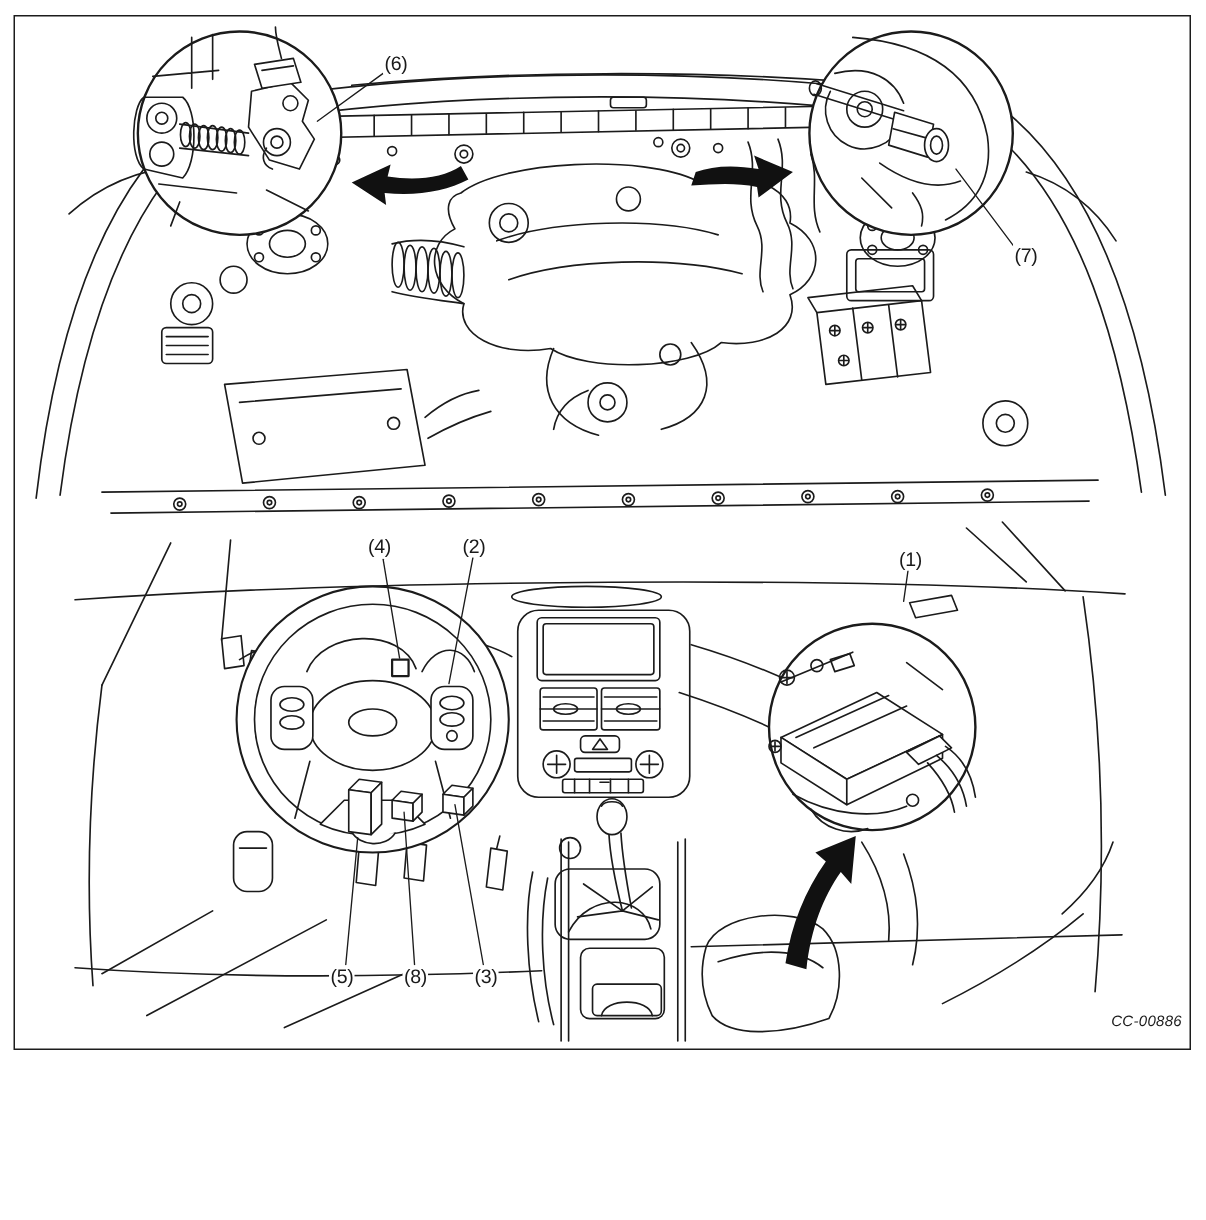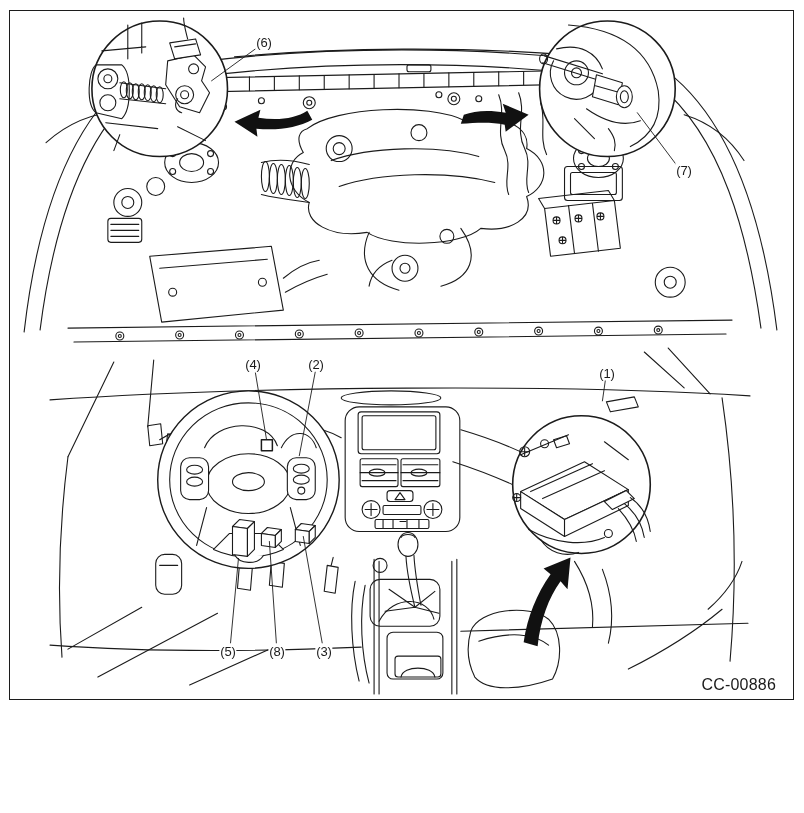--- a/index.html
+++ b/index.html
@@ -1,20 +1,20 @@
 <!DOCTYPE html>
 <html><head>
 <meta charset="utf-8">
 <style>
   html,body{margin:0;padding:0;background:#fff;}
   body{position:relative;width:804px;height:813px;font-family:"Liberation Sans",sans-serif;color:#1a1a1a;overflow:hidden;}
   .figure-frame{position:absolute;left:9px;top:10px;width:785px;height:690px;border:1.5px solid #1c1c1c;box-sizing:border-box;background:#fff;}
   .figure-frame svg{position:absolute;left:0;top:0;width:100%;height:100%;}
   .callout{position:absolute;transform:translate(-50%,-50%);font-size:13px;letter-spacing:-0.2px;white-space:nowrap;background:#fff;padding:0 1px;z-index:3;}
-  .figure-code{position:absolute;right:28px;top:676px;font-size:16px;letter-spacing:0.2px;z-index:3;}
+  .figure-code{position:absolute;right:16px;top:676px;font-size:10px;letter-spacing:0.2px;z-index:3;font-style:italic;}
   .legend{position:absolute;left:0;top:700px;width:804px;height:113px;}
 </style>
 </head>
 <body>
 
 <div class="figure-frame">
 <svg viewBox="0 0 785 690" fill="none" stroke="#1b1b1b" stroke-width="1.1" stroke-linecap="round" stroke-linejoin="round">
 
   <g>
 

